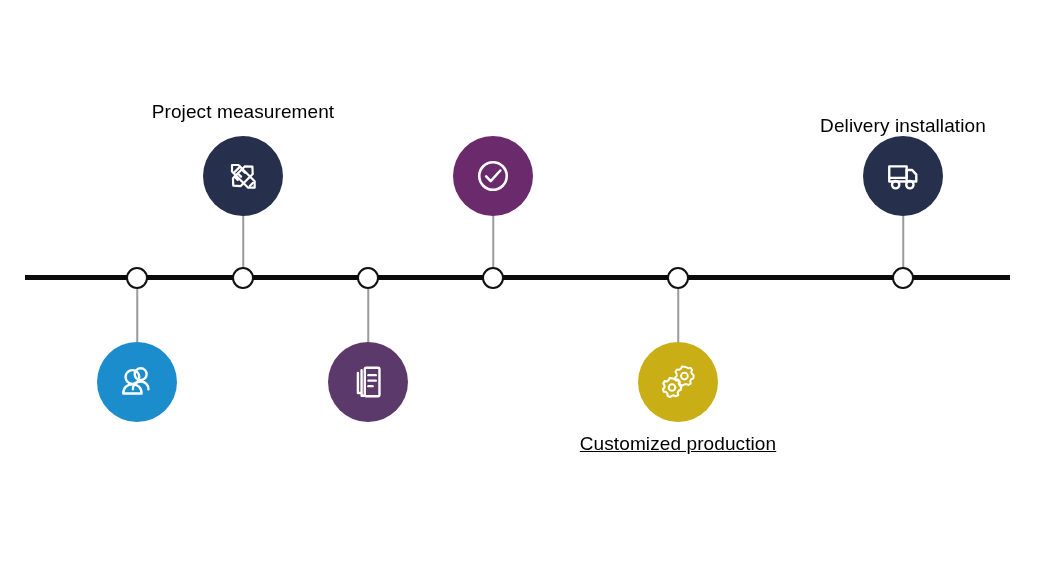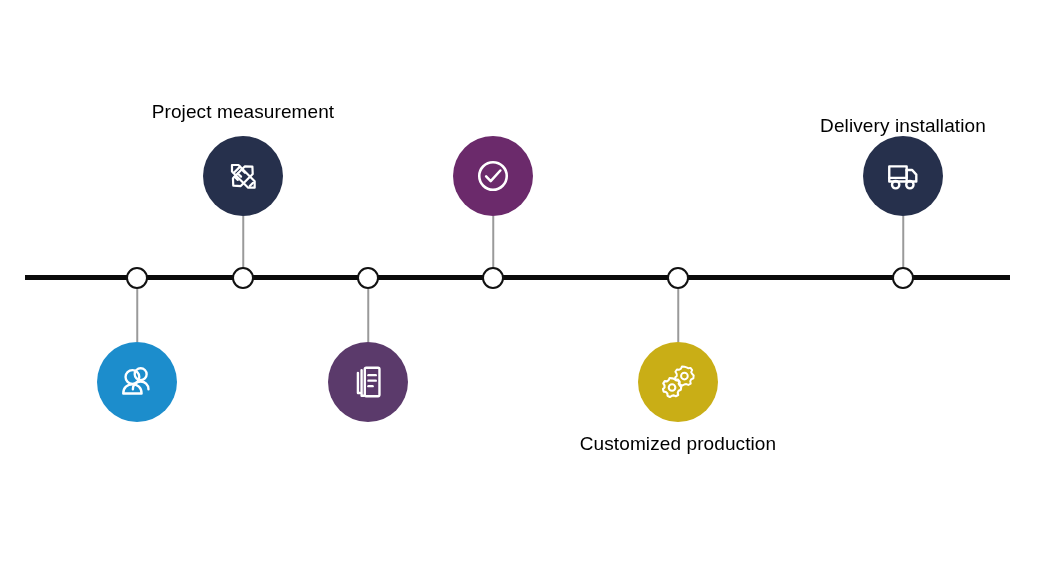--- a/index.html
+++ b/index.html
@@ -168,21 +168,21 @@
         <g transform="translate(31,17.5) scale(0.92)">
           <path d="M0,-11 L2.6,-10.3 L4.4,-9.2 L7.2,-9.7 L9.2,-7 L8,-4.6 L9.3,-2.4 L11,-0.7
                    L10.6,2.7 L8,4 L6.9,6.2 L7.5,9 L4.6,10.6 L2.2,9.5 L-0.3,10 L-2.7,11.4
                    L-5.5,9.9 L-5.7,7.2 L-7.5,5.5 L-10.3,5 L-11,1.8 L-9.1,0 L-9.1,-2.5
                    L-10.7,-5 L-8.9,-7.7 L-6.2,-7.4 L-4.1,-8.8 L-2.9,-11.3 Z"></path>
           <circle cx="0" cy="0" r="4"></circle>
         </g>
       </svg>
     </span>
   </div>
-  <div class="step-label" style="left:678px; top:433px;">Customized production</div>
+  <div class="step-label" style="left:678px; top:433px;text-decoration:underline;">Customized production</div>
 
   <div class="stem" style="left:903px; top:216px; height:52px;"></div>
   <div class="icon-disc" style="left:903px; top:176px; background:#26304C;">
     <span>
       <svg viewBox="0 0 48 48" fill="none" stroke="#ffffff" stroke-width="2.6" stroke-linecap="round" stroke-linejoin="round">
         <path d="M9 13.5 L28 13.5 L28 26 L9 26 Z"></path>
         <path d="M28 17.5 L34 17.5 L38.5 22.5 L38.5 30 L9 30 L9 26"></path>
         <path d="M28 30 L28 17.5"></path>
         <circle cx="16" cy="33.5" r="4"></circle>
         <circle cx="31.5" cy="33.5" r="4"></circle>

